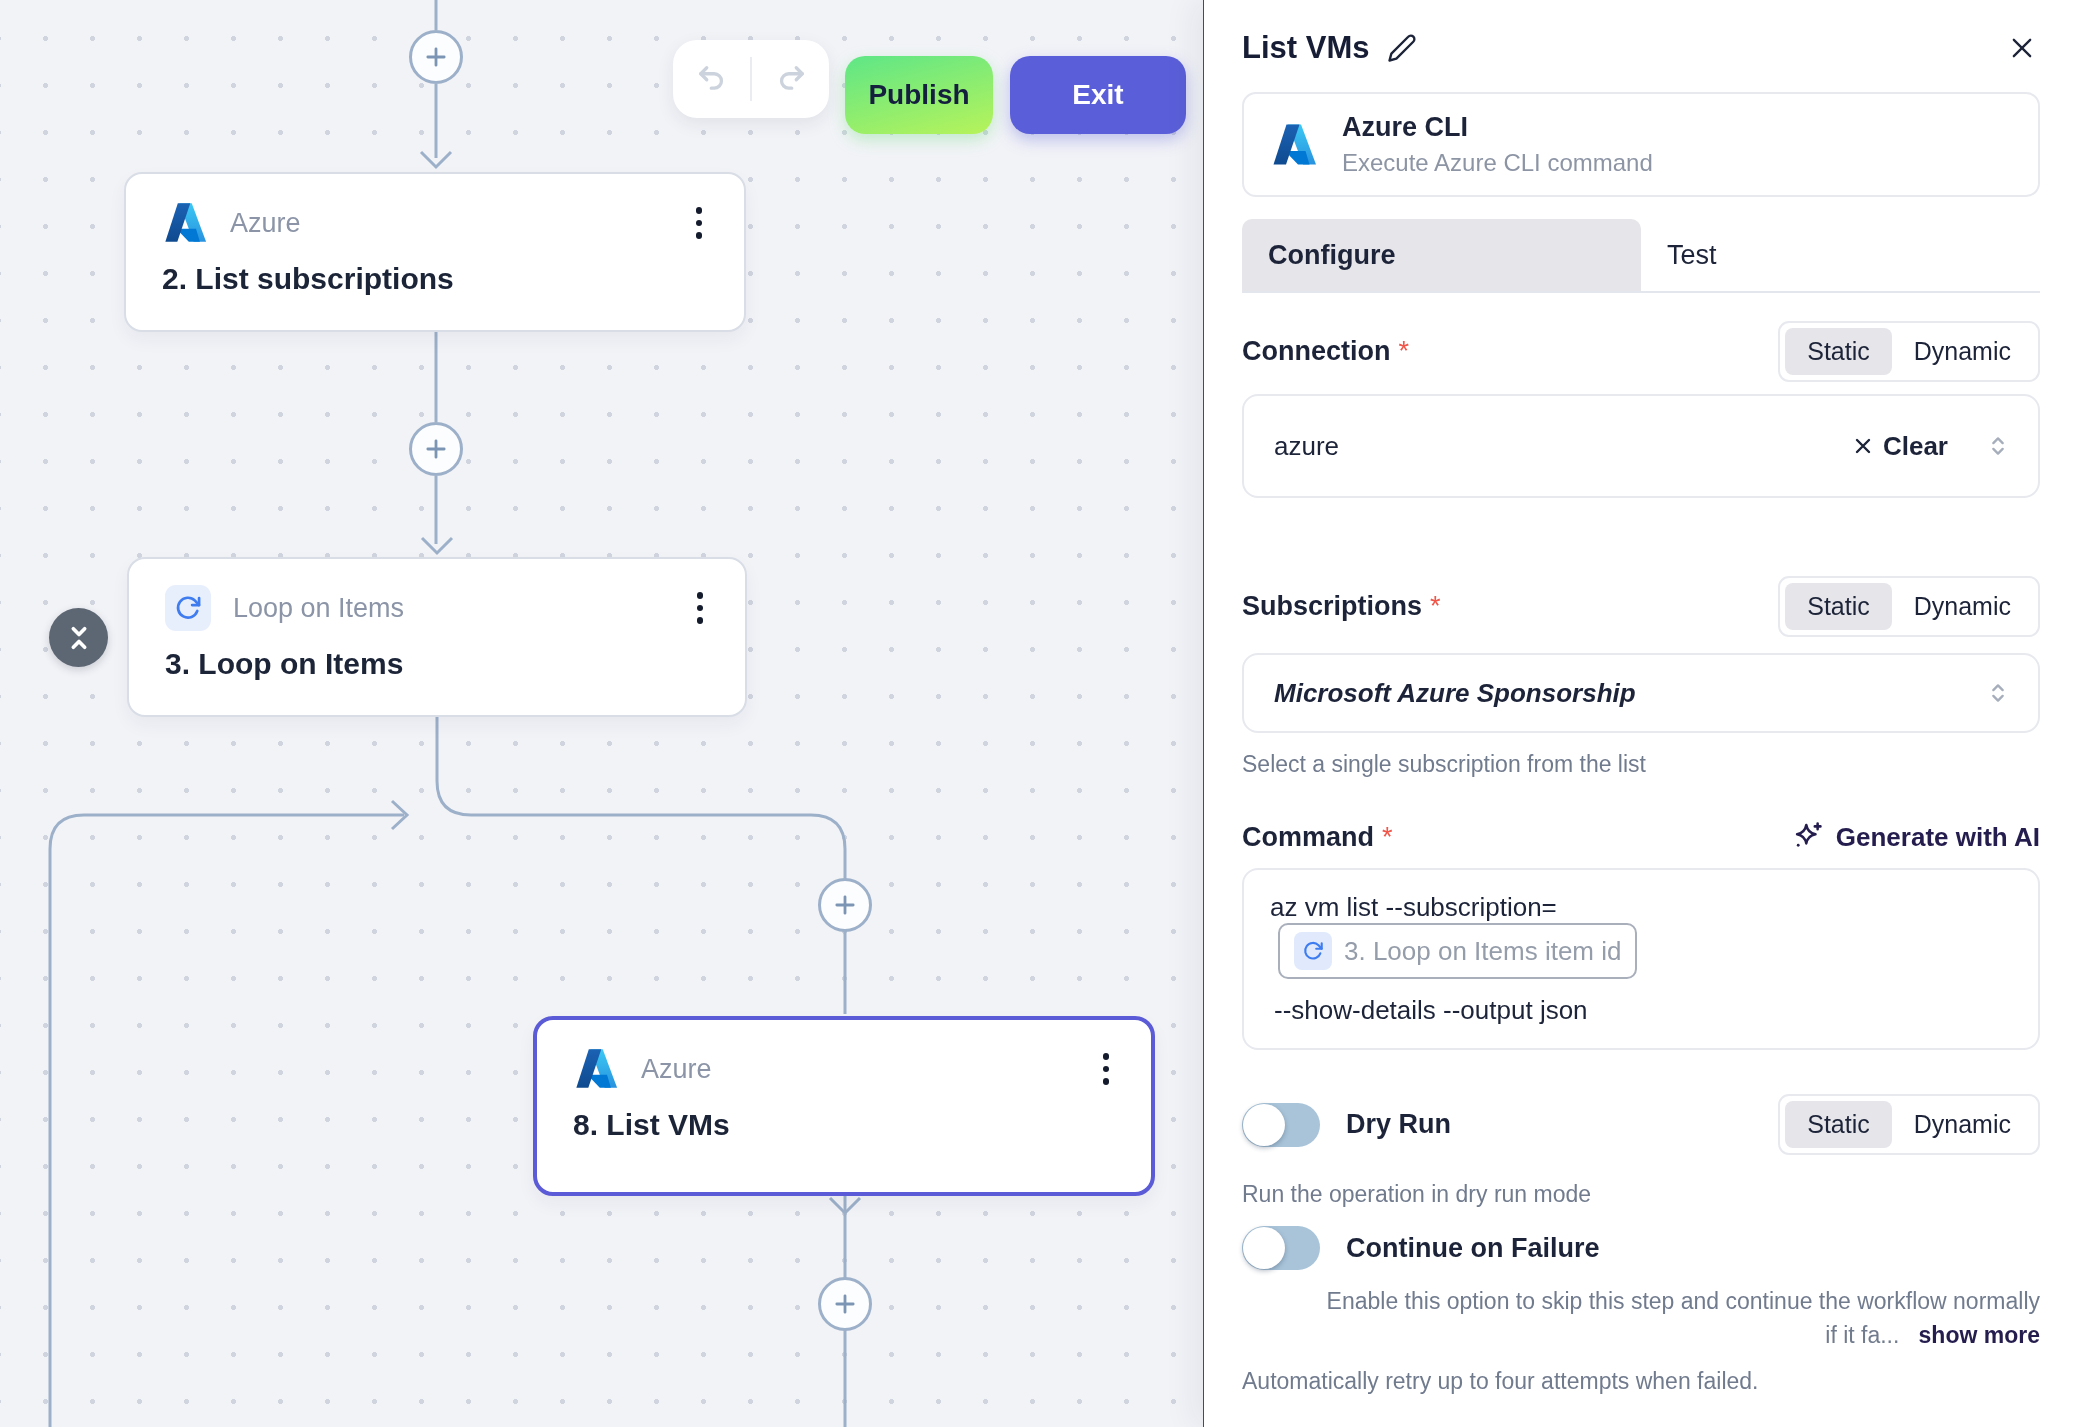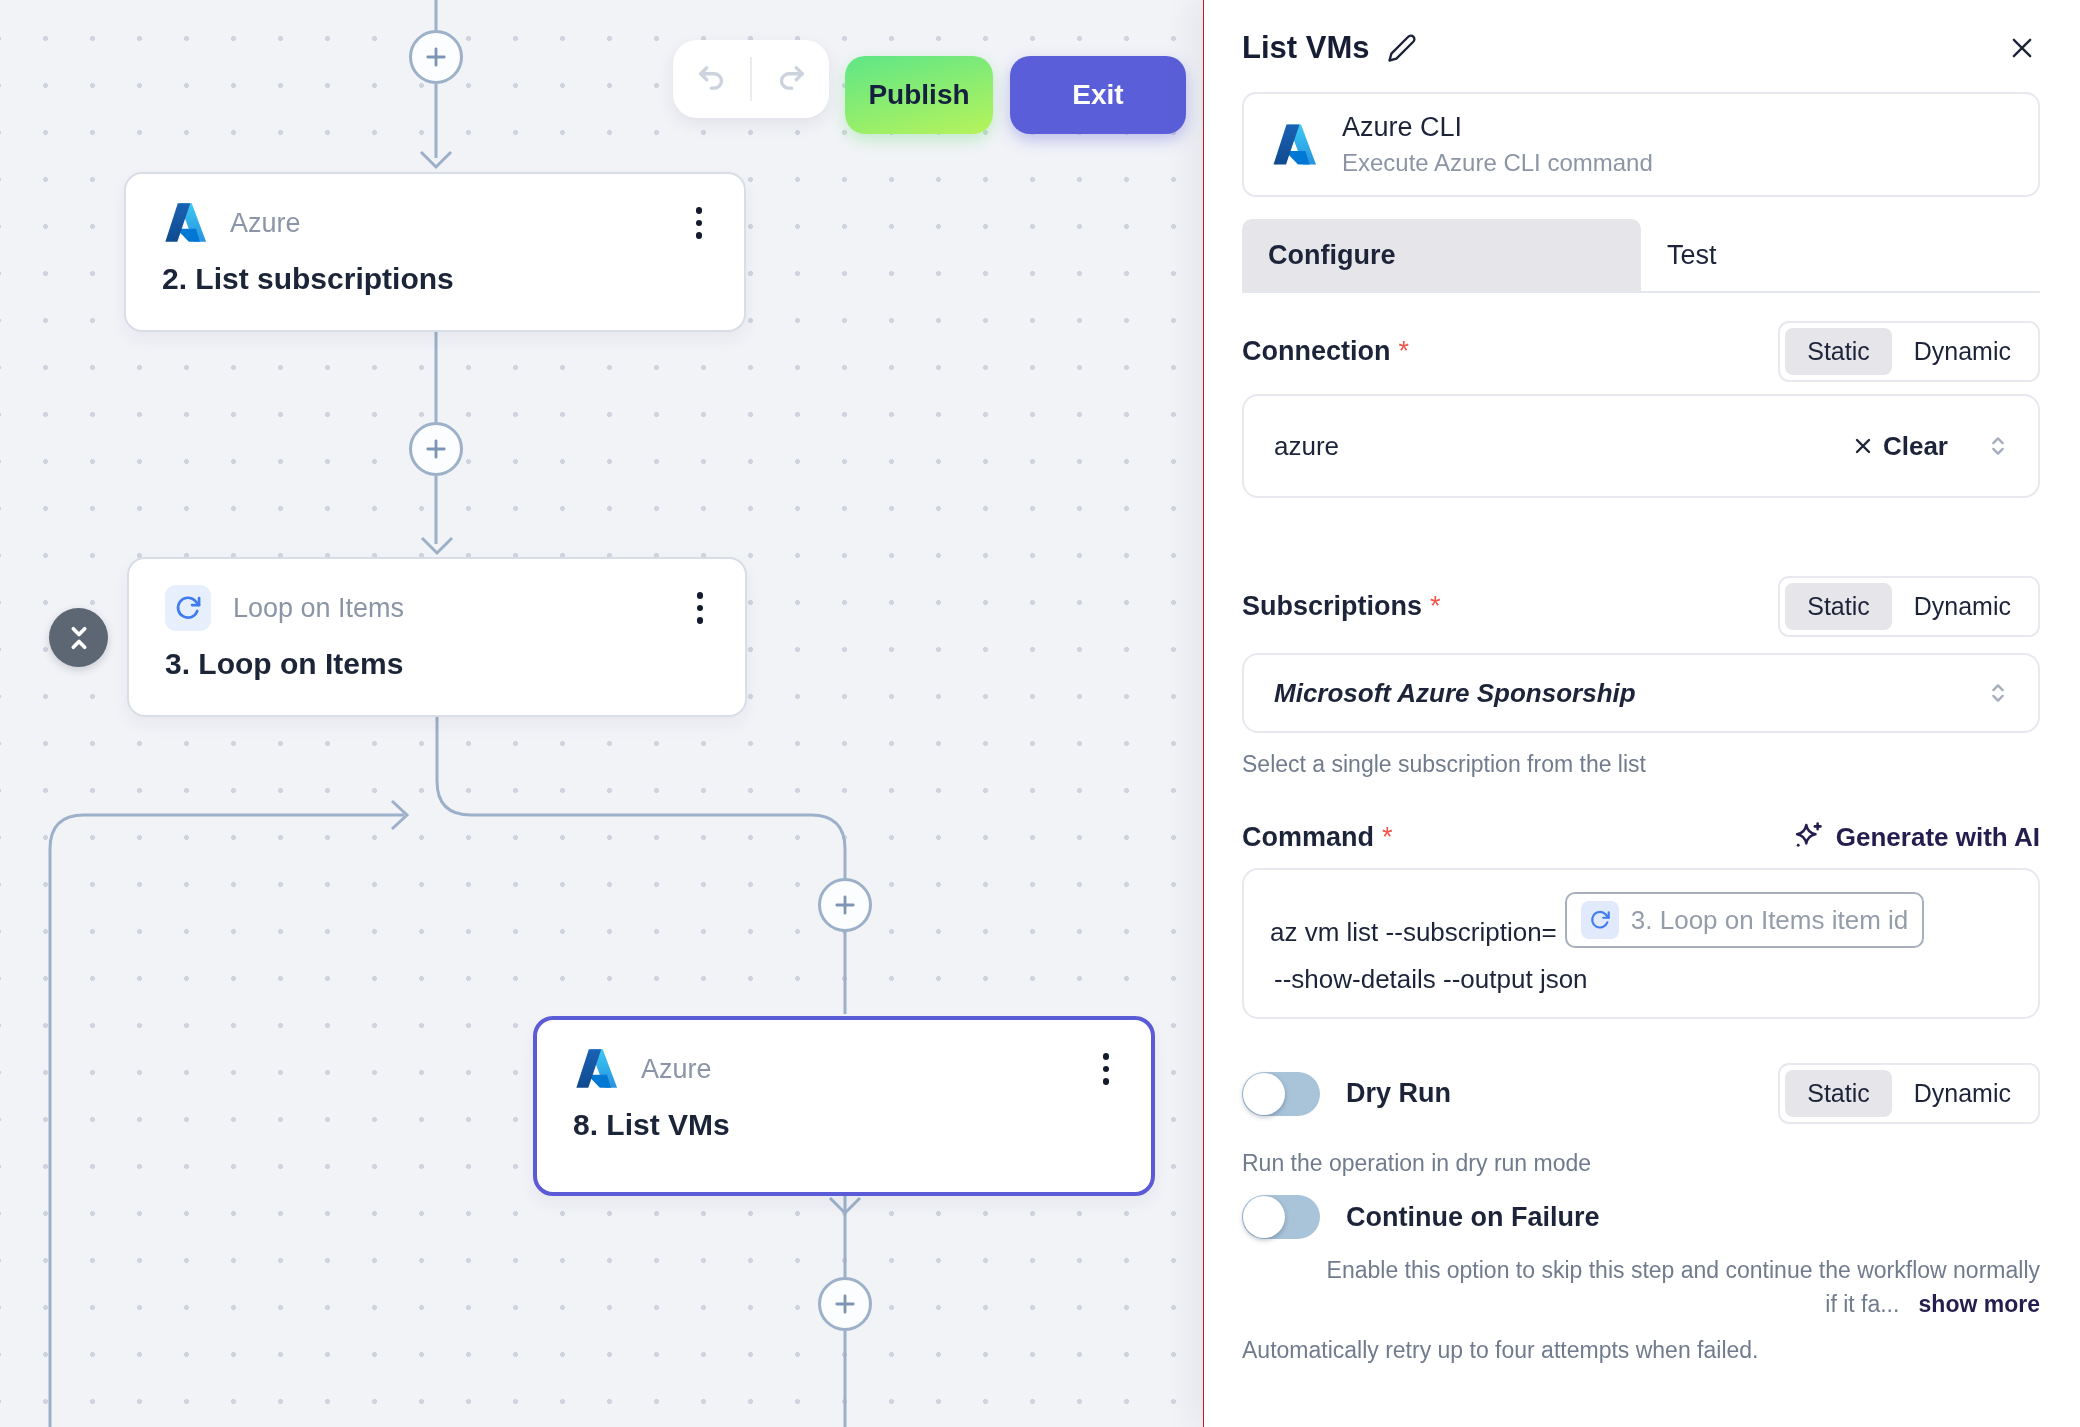--- a/index.html
+++ b/index.html
@@ -63,21 +63,21 @@
 
   .panel-header { display:flex; align-items:center; }
   .panel-title { font-size:31px; font-weight:700; color:#161d35; }
   .pencil { margin-left:18px; cursor:pointer; display:flex; }
   .pencil svg { width:30px; height:30px; }
   .close-x { margin-left:auto; cursor:pointer; display:flex; padding:4px; }
   .close-x svg { width:28px; height:28px; }
 
   .piece-card { margin-top:26px; border:2px solid #e7e9ef; border-radius:14px;
     padding:18px 26px; display:flex; align-items:center; gap:24px; }
-  .piece-name { font-size:27px; font-weight:400; color:#1d2439; }
+  .piece-name { font-size:27px; font-weight:700; color:#1d2439; }
   .piece-desc { font-size:24px; color:#8d95a5; margin-top:6px; }
   .piece-card .app-icon { width:48px; height:48px; }
 
   .tabs { margin-top:22px; display:flex; border-bottom:2px solid #e3e6ec; }
   .tab { flex:1; height:72px; display:flex; align-items:center; padding:0 26px;
     font-size:27px; color:#1d2439; cursor:pointer; }
   .tab.active { background:#e6e6ea; border-radius:10px 10px 0 0; font-weight:700; }
 
   .field-row { display:flex; align-items:center; }
   .field-label { font-size:27px; font-weight:600; color:#1d2439; }
@@ -100,21 +100,21 @@
 
   .helper { font-size:23px; color:#717b8e; }
 
   .gen-ai { margin-left:auto; display:flex; align-items:center; gap:12px;
     cursor:pointer; }
   .gen-ai svg { width:34px; height:34px; }
   .gen-ai-label { font-size:26px; font-weight:600; color:#251d4e; }
 
   .cmd-box { border:2px solid #e7e9ef; border-radius:16px; padding:22px 26px;
     font-size:26px; color:#1d2439; }
-  .cmd-line1 { display:flex; align-items:flex-end; }
+  .cmd-line1 { display:flex; align-items:flex-start;flex-direction:column; }
   .token-chip { margin-left:8px; display:inline-flex; align-items:center; gap:12px;
     border:2px solid #a9afbb; border-radius:10px; padding:7px 14px; background:#fff;
     cursor:pointer; }
   .token-chip .mini-loop { width:38px; height:38px; border-radius:8px;
     background:#e0eafc; display:flex; align-items:center; justify-content:center; }
   .token-chip .mini-loop svg { width:22px; height:22px; }
   .token-text { font-size:26px; color:#959daa; white-space:nowrap; }
   .cmd-line2 { margin-top:16px; padding-left:4px; }
 
   .toggle-row { display:flex; align-items:center; }

